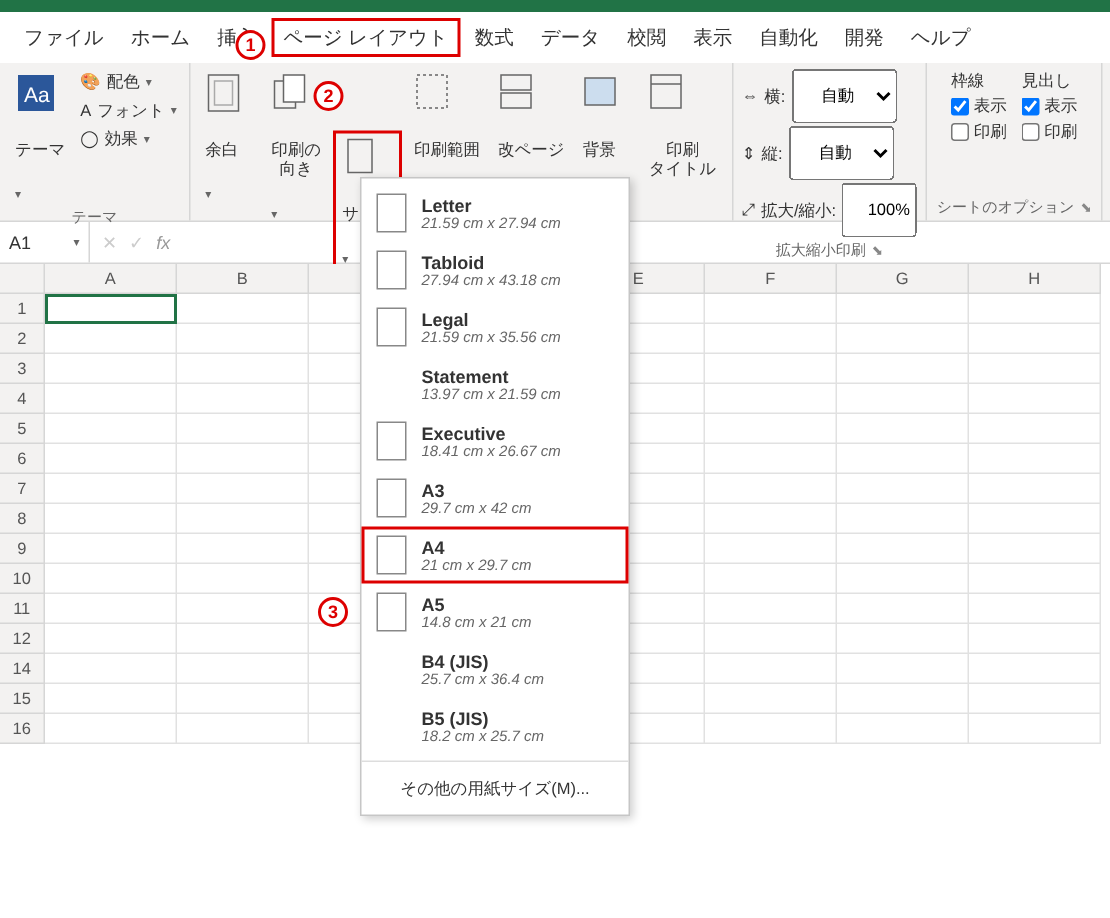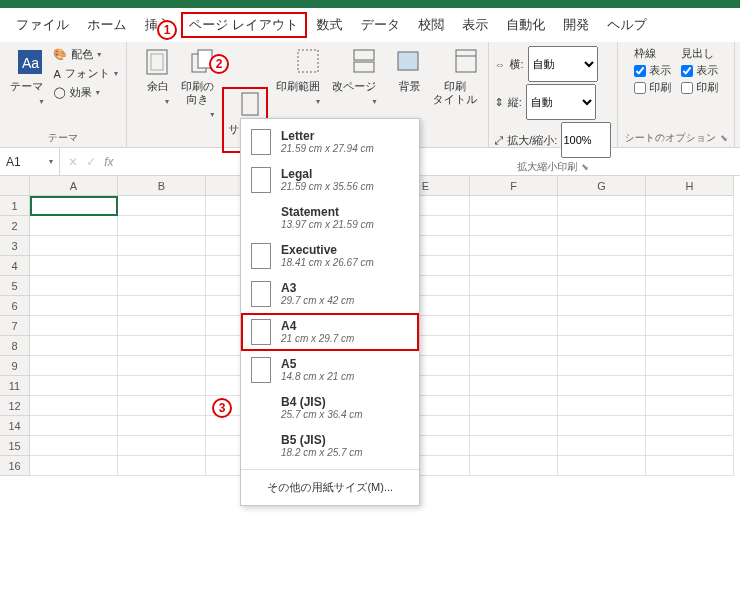--- a/index.html
+++ b/index.html
@@ -6,53 +6,53 @@
 body { background: #fff; width: 740px; height: 612px; overflow: hidden; font-size: 12px; color: #333; }
 .titlebar { height: 8px; background: #217346; }
 .menubar { display: flex; align-items: center; padding: 4px 8px; gap: 2px; background: #fff; position: relative; }
 .menu-item { padding: 4px 8px; cursor: pointer; font-size: 13px; }
 .menu-item.highlighted { border: 2px solid #d00; padding: 2px 6px; }
 .ribbon { display: flex; background: #f3f2f1; border-bottom: 1px solid #d6d6d6; height: 106px; position: relative; }
 .group { display: flex; flex-direction: column; align-items: center; border-right: 1px solid #d6d6d6; padding: 4px 6px 2px 6px; height: 100%; }
 .group-body { flex: 1; display: flex; align-items: flex-start; gap: 4px; }
 .group-label { font-size: 10px; color: #666; padding-top: 2px; display: flex; align-items: center; gap: 4px; }
 .dlg { font-size: 9px; color: #888; cursor: pointer; }
-.big-btn { display: flex; flex-direction: column; align-items: flex-end; justify-content: flex-start; padding: 2px 4px; cursor: pointer; gap: 4px; min-width: 40px; }
+.big-btn { display: flex; flex-direction: column; align-items: flex-start; justify-content: flex-start; padding: 2px 4px; cursor: pointer; gap: 18px; min-width: 40px; }
 .big-btn .lbl { font-size: 11px; text-align: center; line-height: 1.2; }
 .big-btn.highlighted { border: 2px solid #d00; margin-top: 41px; }
 .small-row { display: flex; flex-direction: column; gap: 2px; }
 .small-btn { display: flex; align-items: center; gap: 4px; padding: 1px 2px; cursor: pointer; font-size: 11px; white-space: nowrap; }
 .caret { font-size: 8px; color: #666; }
 .ico { display: inline-flex; align-items: center; justify-content: center; }
 .namebox-row { display: flex; height: 28px; border-bottom: 1px solid #d6d6d6; background: #fff; }
 .namebox { width: 60px; padding: 2px 6px; border-right: 1px solid #d6d6d6; height: 100%; display: flex; align-items: center; justify-content: space-between; }
 .fxbar { display: flex; align-items: center; gap: 8px; padding: 0 8px; color: #999; }
 .grid { position: relative; }
 .col-headers { display: flex; }
 .corner { width: 30px; height: 20px; background: #f3f2f1; border-right: 1px solid #d6d6d6; border-bottom: 1px solid #d6d6d6; }
 .col-h { width: 88px; height: 20px; background: #f3f2f1; border-right: 1px solid #d6d6d6; border-bottom: 1px solid #d6d6d6; text-align: center; line-height: 20px; font-size: 11px; color: #555; }
 .row { display: flex; }
 .row-h { width: 30px; height: 20px; background: #f3f2f1; border-right: 1px solid #d6d6d6; border-bottom: 1px solid #d6d6d6; text-align: center; line-height: 20px; font-size: 11px; color: #555; }
 .cell { width: 88px; height: 20px; border-right: 1px solid #e1e1e1; border-bottom: 1px solid #e1e1e1; }
 .cell.selected { border: 2px solid #217346; }
 .dropdown { position: absolute; top: 118px; left: 240px; width: 180px; background: #fff; border: 1px solid #c6c6c6; box-shadow: 2px 2px 6px rgba(0,0,0,0.2); z-index: 10; padding: 4px 0; }
-.dd-item { display: flex; align-items: flex-start; gap: 10px; padding: 6px 10px; cursor: pointer; }
+.dd-item { display: flex; align-items: center; gap: 10px; padding: 6px 10px; cursor: pointer; }
 .dd-item.highlighted { border: 2px solid #d00; padding: 4px 8px; }
 .dd-icon { width: 20px; height: 26px; border: 1px solid #888; flex-shrink: 0; }
 .dd-icon.hidden { border: none; }
 .dd-text .t1 { font-size: 12px; font-weight: bold; }
 .dd-text .t2 { font-size: 10px; color: #666; font-style: italic; }
 .dd-sep { border-top: 1px solid #ddd; margin: 4px 0; }
 .dd-more { padding: 6px 10px; font-size: 11px; text-align: center; cursor: pointer; }
 .annot { position: absolute; width: 20px; height: 20px; border: 2px solid #d00; border-radius: 50%; color: #d00; font-weight: bold; font-size: 12px; display: flex; align-items: center; justify-content: center; background: #fff; z-index: 20; }
 .chk { display: flex; align-items: center; gap: 3px; font-size: 11px; white-space: nowrap; }
 .chk input { width: 12px; height: 12px; }
 .psize-group { display: flex; flex-direction: column; gap: 2px; font-size: 11px; }
 .psize-row { display: flex; align-items: center; gap: 4px; }
-.psize-row select, .psize-row input { font-size: 11px; height: 36px; }
+.psize-row select, .psize-row input { font-size: 11px; height: 36px; padding-left: 15px; }
 </style>
 </head>
 <body>
 
 <div class="titlebar"></div>
 
 <div class="menubar">
 
 <div class="menu-item">ファイル</div>
     <div class="menu-item">ホーム</div>
@@ -355,20 +355,31 @@
       <div class="cell"></div>
       <div class="cell"></div>
       <div class="cell"></div>
       <div class="cell"></div>
       <div class="cell"></div>
       <div class="cell"></div>
       <div class="cell"></div>
       <div class="cell"></div>
     </div>
     <div class="row">
+      <div class="row-h">10</div>
+      <div class="cell"></div>
+      <div class="cell"></div>
+      <div class="cell"></div>
+      <div class="cell"></div>
+      <div class="cell"></div>
+      <div class="cell"></div>
+      <div class="cell"></div>
+      <div class="cell"></div>
+    </div>
+    <div class="row">
       <div class="row-h">11</div>
       <div class="cell"></div>
       <div class="cell"></div>
       <div class="cell"></div>
       <div class="cell"></div>
       <div class="cell"></div>
       <div class="cell"></div>
       <div class="cell"></div>
       <div class="cell"></div>
     </div>
@@ -417,20 +428,27 @@
       <div class="cell"></div>
     </div>
   </div>
 
 <div class="dropdown">
     <div class="dd-item">
       <div class="dd-icon"></div>
       <div class="dd-text">
         <div class="t1">Letter</div>
         <div class="t2">21.59 cm x 27.94 cm</div>
+      </div>
+    </div>
+    <div class="dd-item">
+      <div class="dd-icon"></div>
+      <div class="dd-text">
+        <div class="t1">Tabloid</div>
+        <div class="t2">27.94 cm x 43.18 cm</div>
       </div>
     </div>
     <div class="dd-item">
       <div class="dd-icon"></div>
       <div class="dd-text">
         <div class="t1">Legal</div>
         <div class="t2">21.59 cm x 35.56 cm</div>
       </div>
     </div>
     <div class="dd-item">

